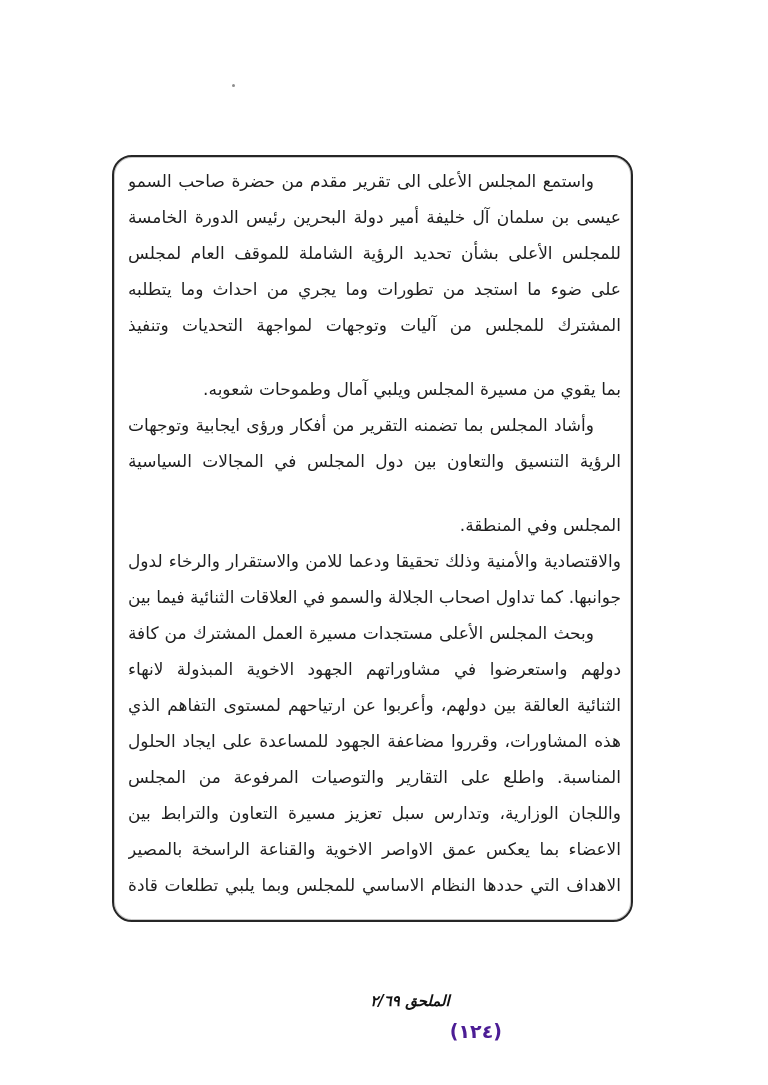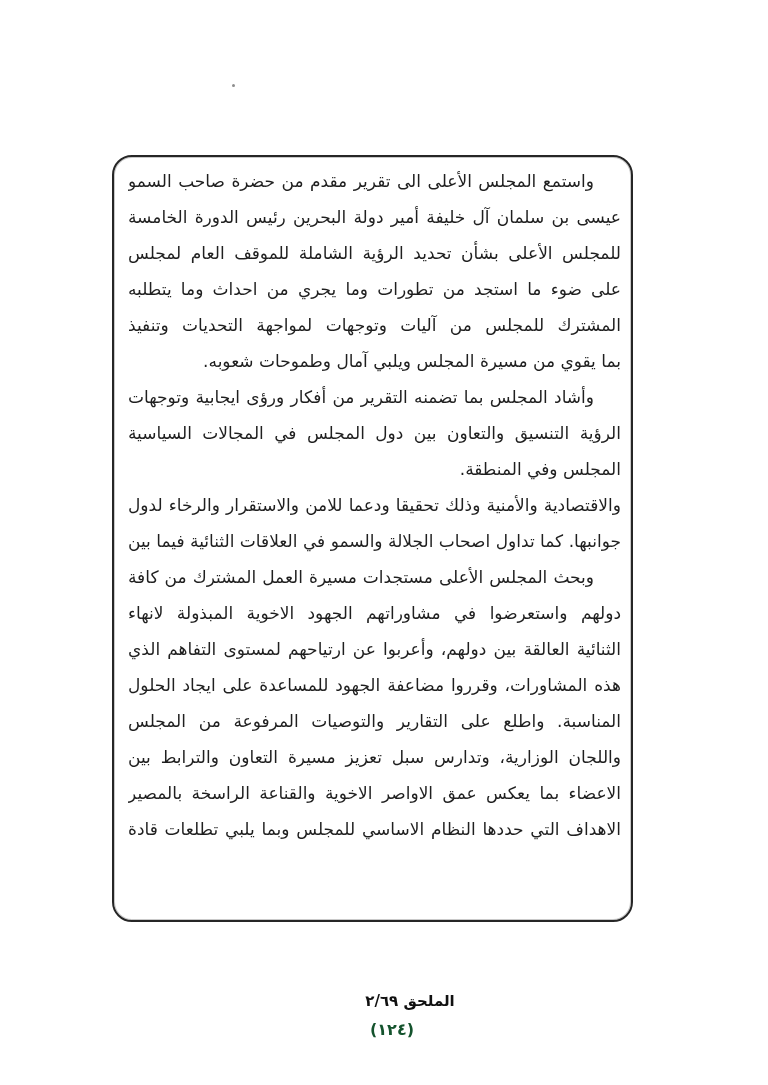--- a/index.html
+++ b/index.html
@@ -51,42 +51,43 @@
     text-align: justify;
     text-align-last: justify;
     overflow: hidden;
     letter-spacing: 0;
   }
   .line.first {
     padding-right: 27px;
   }
   .line.end {
     text-align-last: right;
+    margin-top: 28px;
   }
   .footer-appendix {
     position: absolute;
     left: 300px;
     top: 992px;
     width: 220px;
     direction: rtl;
     text-align: center;
     font-size: 15px;
     font-weight: bold;
     color: #111111;
+    font-style: italic;
   }
   .footer-page {
     position: absolute;
     left: 282px;
     top: 1020px;
     width: 220px;
     direction: rtl;
-    text-align: center;
-    font-size: 16px;
+    font-size: 19px;
     font-weight: bold;
-    color: #14532d;
+    color: #4c1d95;
   }
 </style>
 </head>
 <body>
 
 <div class="page">
 
   <div class="speck"></div>
 
   <div class="frame">

